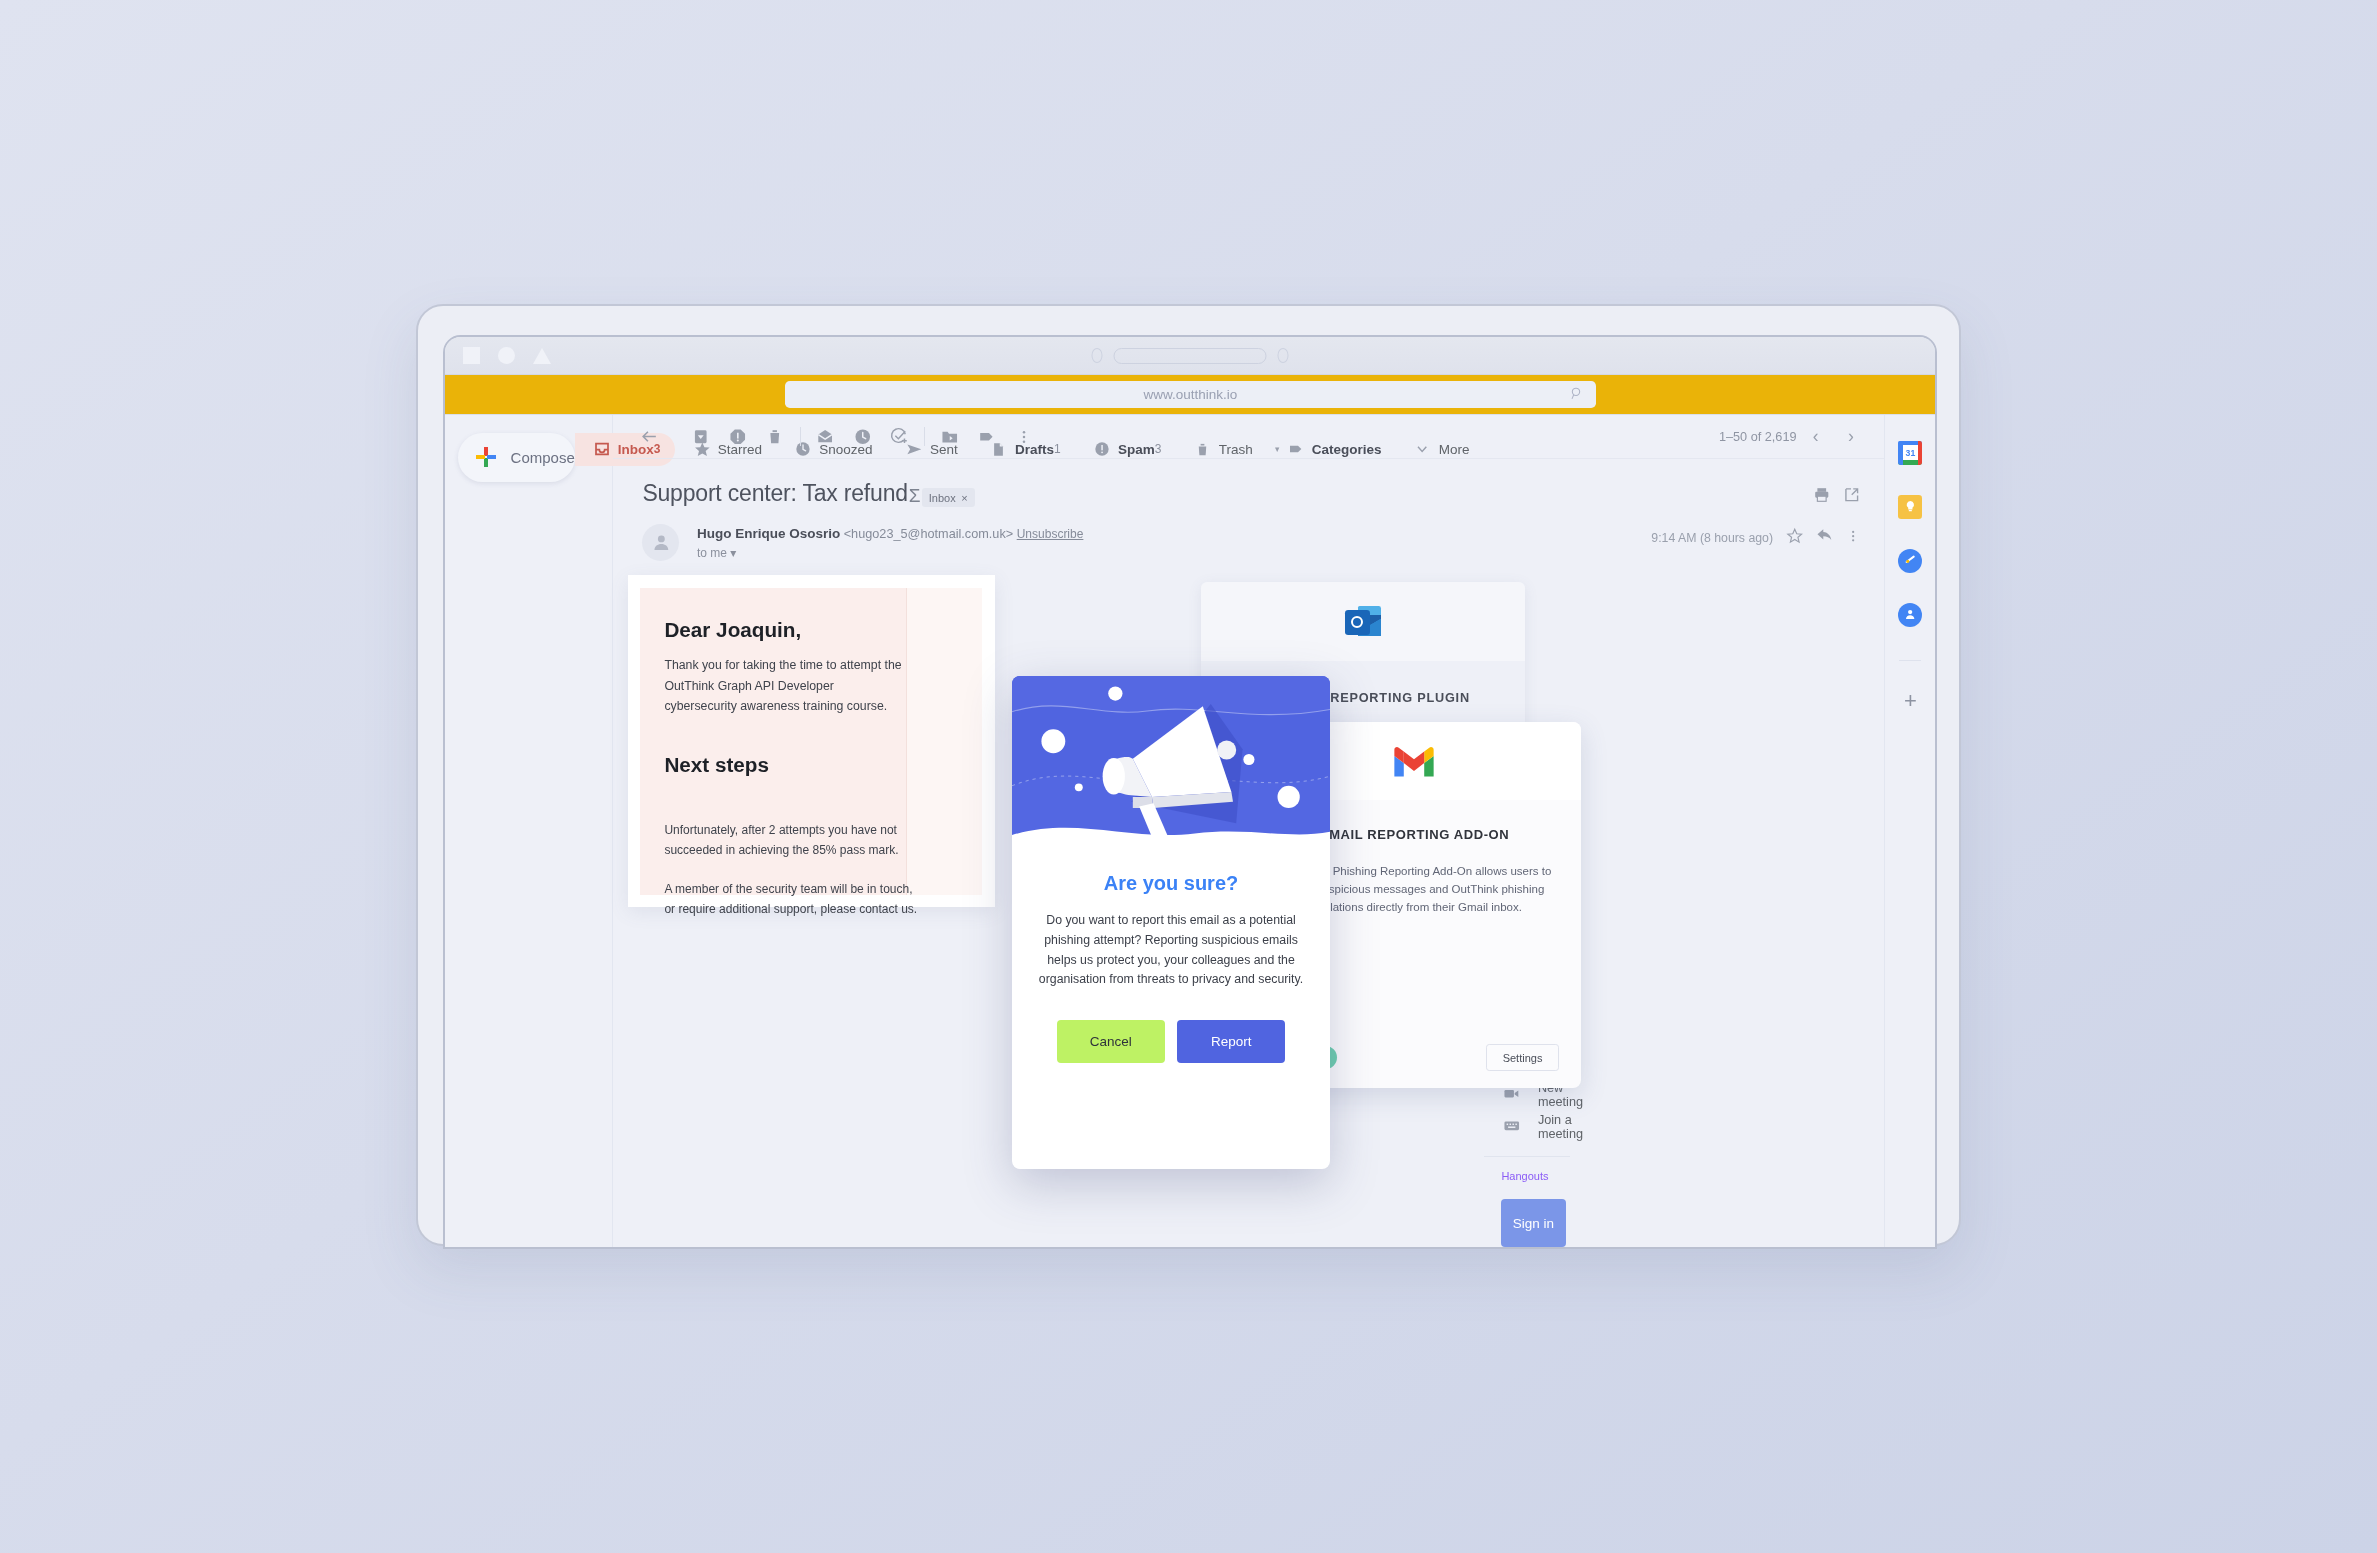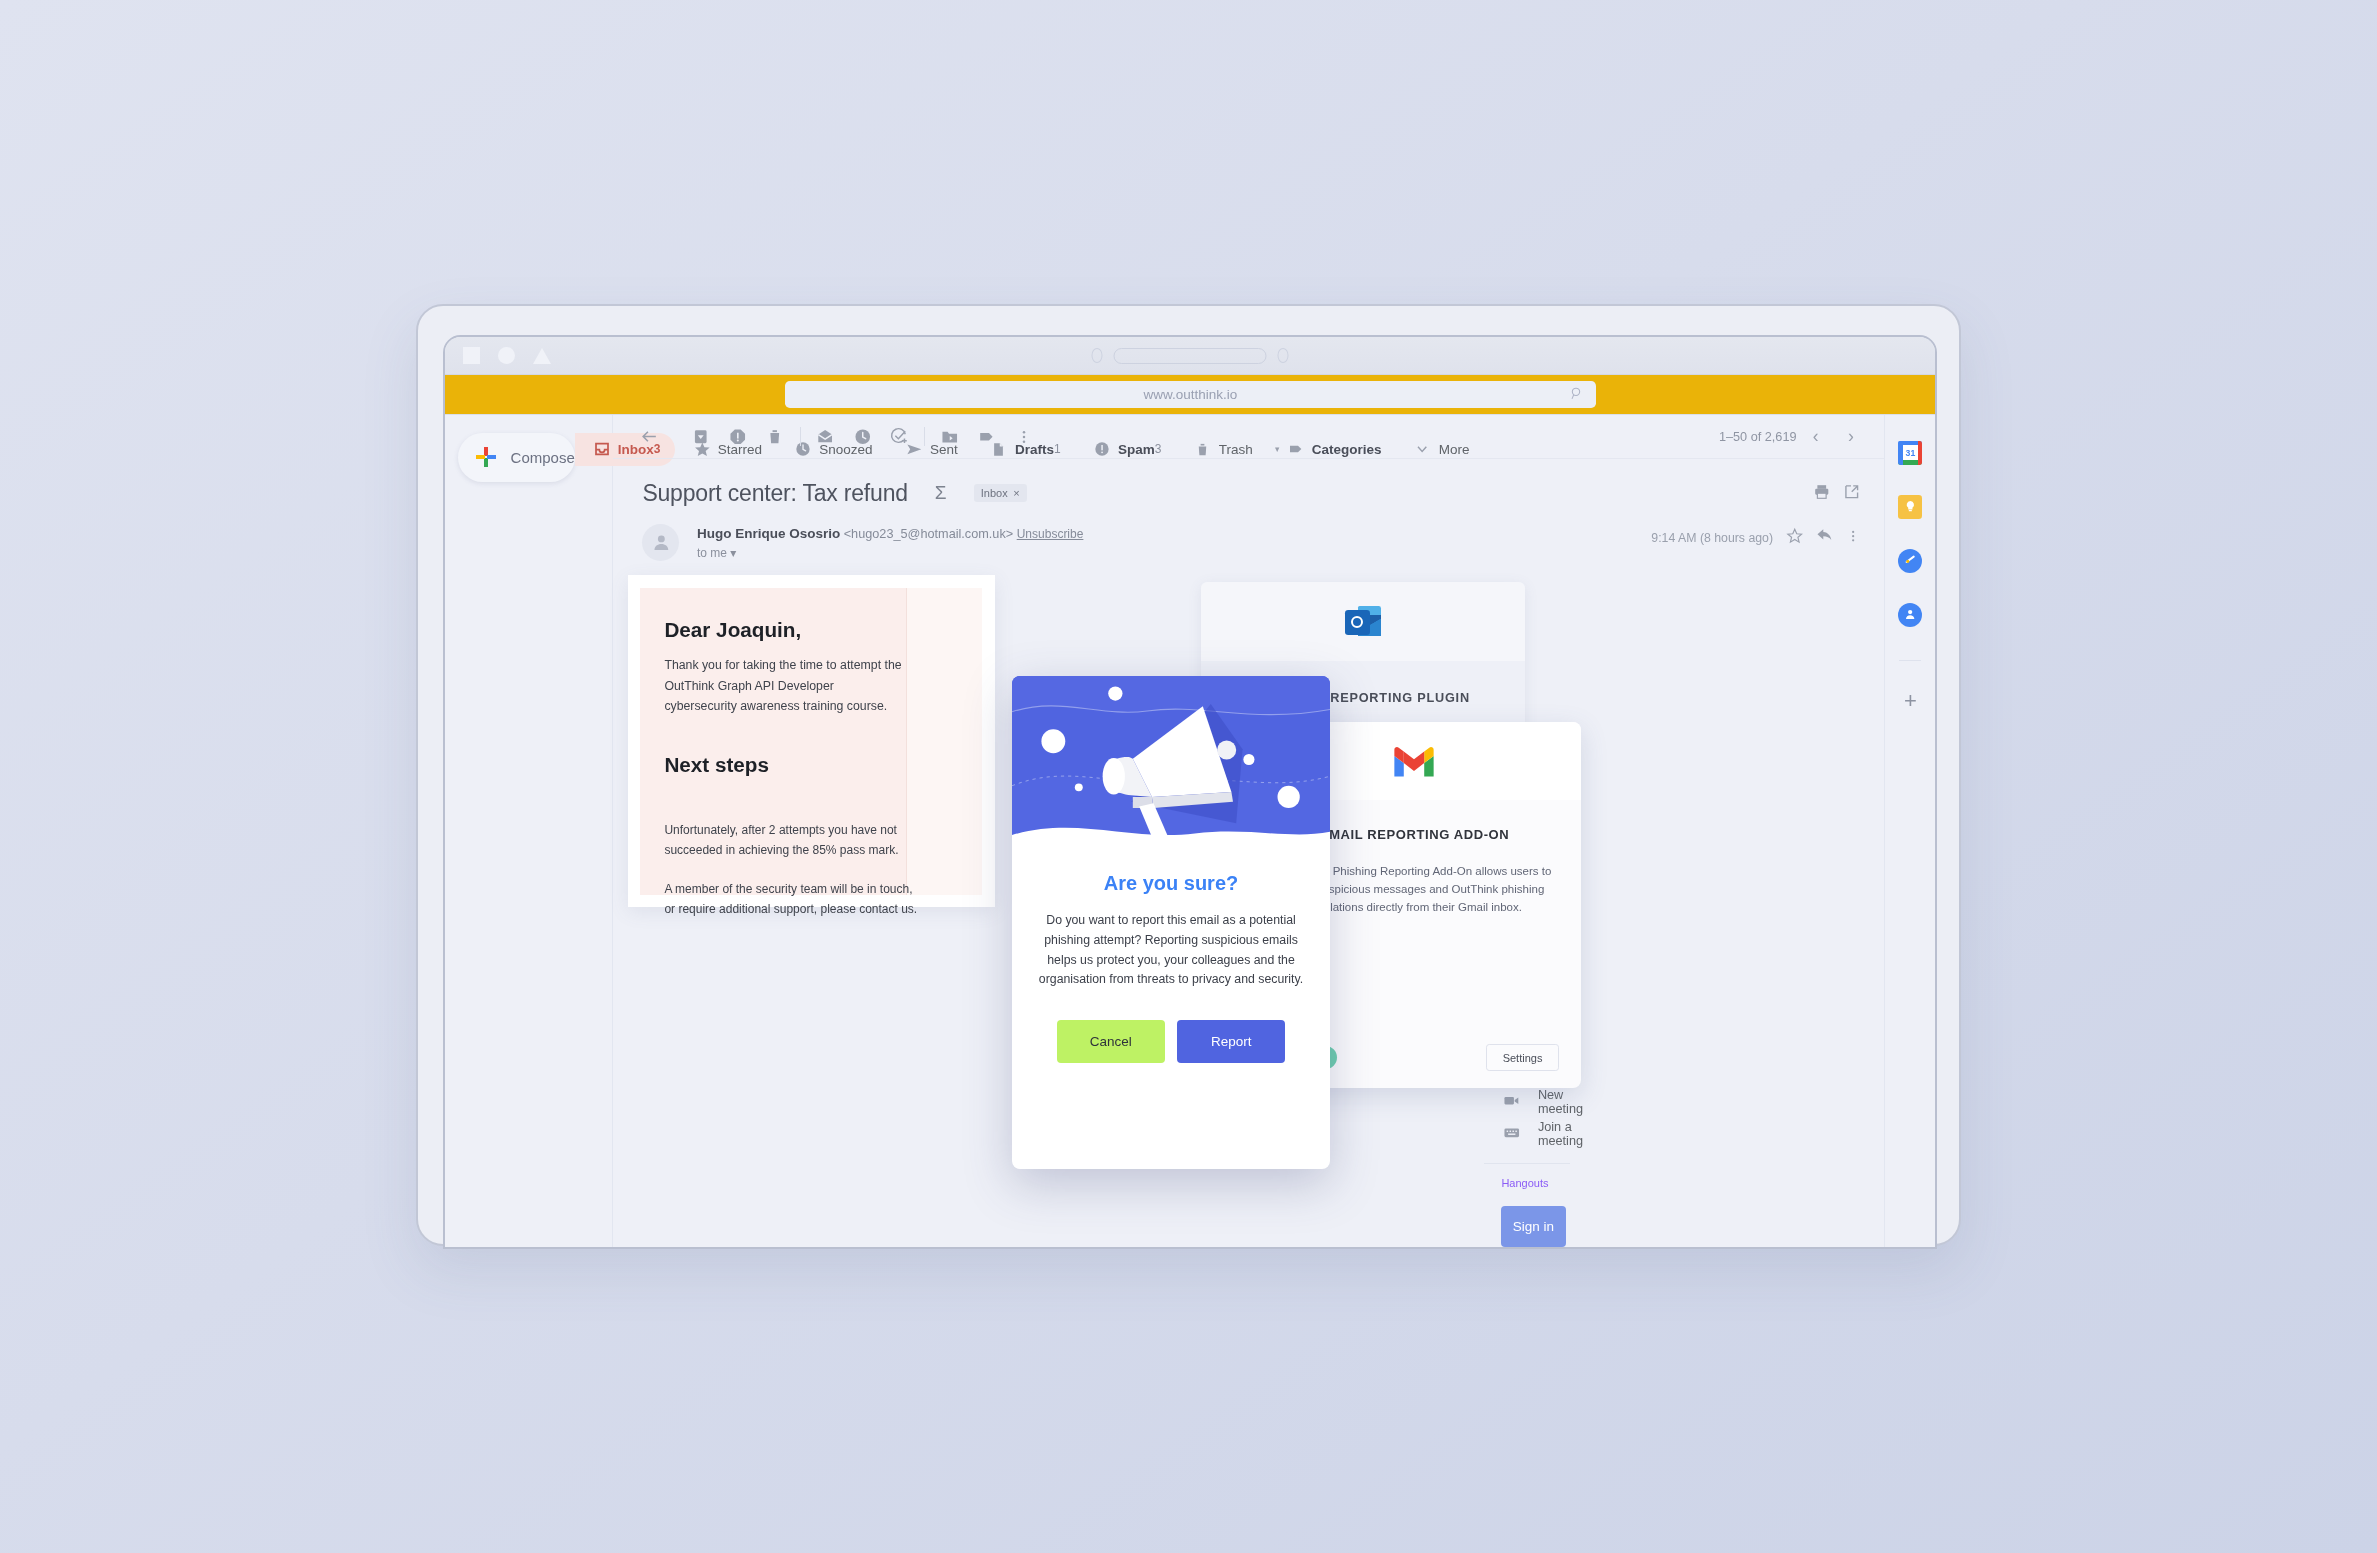--- a/index.html
+++ b/index.html
@@ -141,21 +141,21 @@
   }
   .sb-divider { height: 0.8px; background: #e0e4ee; margin: 9.5px 12.7px 0 0; }
   .sb-head { padding: 12.7px 0 6.4px 17.5px; color: #8b5cf6; font-size: 11px; }
   .meet-item {
     height: 32px; display: flex; align-items: center;
     padding-left: 19px; color: #5f6368; font-size: 12.7px; gap: 14.3px;
   }
   .meet-item .mico { width: 20.7px; flex: 0 0 20.7px; color: #9aa0ad; }
   .signin-btn {
     margin: 11px 17.5px 0 17.5px;
-    height: 41px; background: #7b96e8; border-radius: 4px;
+    height: 48px; background: #7b96e8; border-radius: 4px;
     color: #fff; font-size: 13.5px;
     display: flex; align-items: center; justify-content: center;
   }
 
   
   .main { flex: 1; display: flex; flex-direction: column; min-width: 0; position: relative; }
   .toolbar {
     height: 44px;
     display: flex; align-items: center;
     padding: 0 17.5px;
@@ -165,23 +165,23 @@
   .tbtn {
     width: 37px; height: 37px;
     display: flex; align-items: center; justify-content: center;
     color: #9aa0ad;
   }
   .tsep { width: 0.8px; height: 19px; background: #d9dde8; margin: 0 6.4px; }
   .tb-right { margin-left: auto; display: flex; align-items: center; gap: 3.2px; color: #8f95a3; font-size: 12.7px; }
   .pagebtn { width: 32px; height: 32px; display: flex; align-items: center; justify-content: center; font-size: 17.5px; color: #9aa0ad; }
 
   .subject-row {
-    display: flex; align-items: center;
+    display: flex; align-items: flex-end;
     padding: 20.7px 24px 0 29px;
-    gap: 27px;
+    gap: 1px;
   }
   .subject { font-size: 23px; color: #4e535f; letter-spacing: -0.2px; }
   .sigma { font-size: 19px; color: #7d8390; }
   .chip {
     background: #e3e6ef; border-radius: 3.2px;
     padding: 3.2px 7.2px; font-size: 11px; color: #6e7380;
     display: flex; align-items: center; gap: 5.6px;
   }
   .subj-actions { margin-left: auto; display: flex; gap: 12.7px; color: #9aa0ad; }
 

